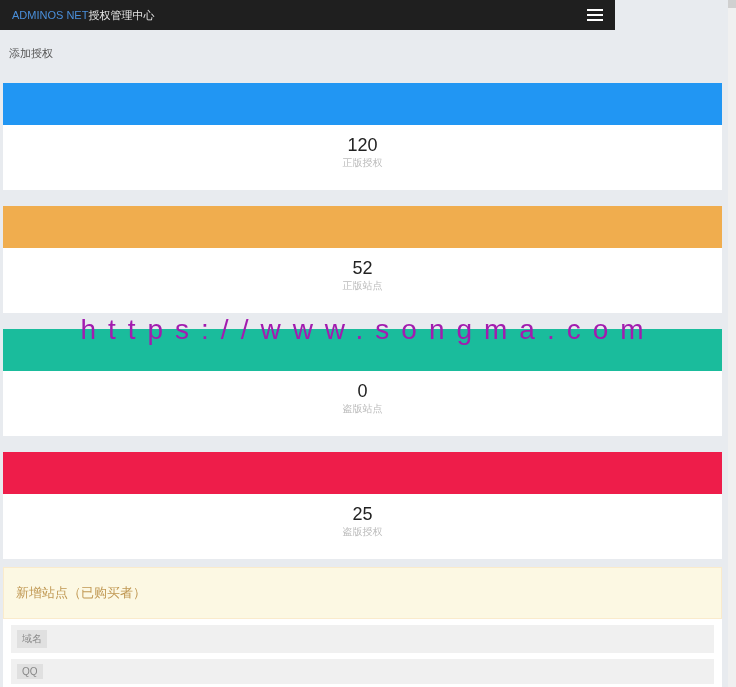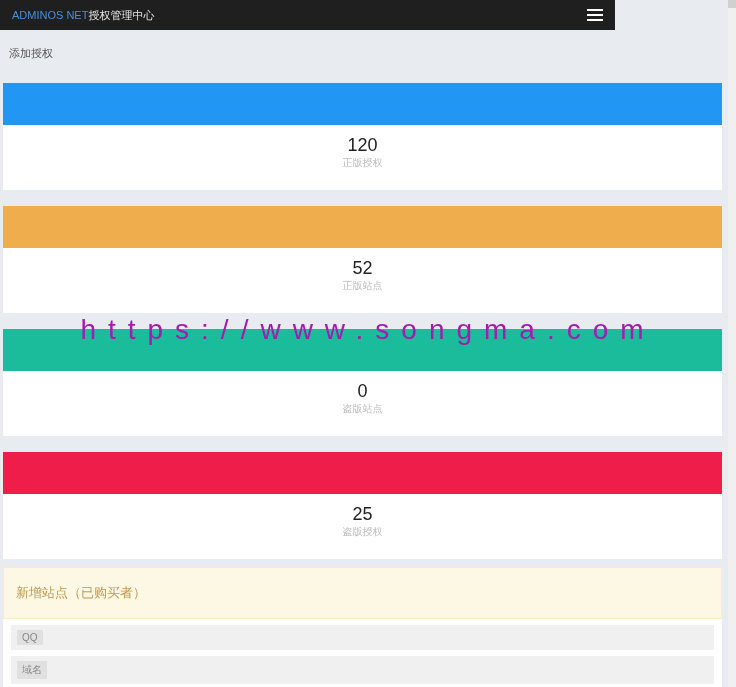--- a/index.html
+++ b/index.html
@@ -192,24 +192,24 @@
     <div class="card-body">
       <div class="stat-number">25</div>
       <div class="stat-label">盗版授权</div>
     </div>
   </div>
 
   <div class="form-card">
     <div class="form-title">新增站点（已购买者）</div>
 
     <div class="input-row">
+      <span class="input-label">域名</span>
+    </div>
+
+    <div class="input-row">
       <span class="input-label">QQ</span>
     </div>
 
-    <div class="input-row">
-      <span class="input-label">域名</span>
-    </div>
-
   </div>
 
 </div>
 
 <div class="watermark">https://www.songma.com</div>
 
 </body></html>

